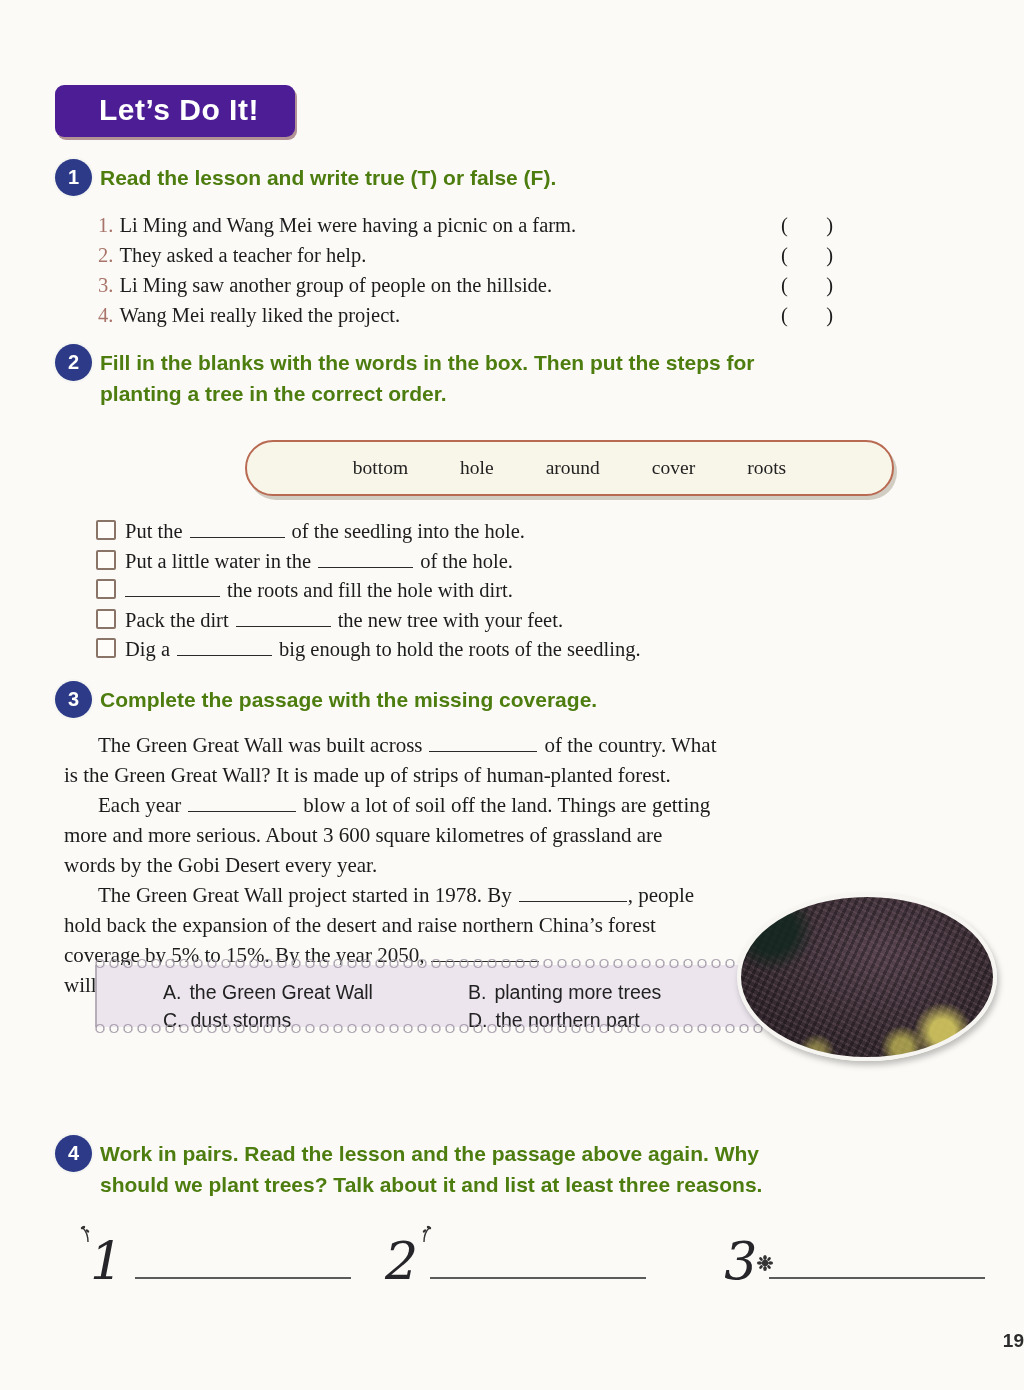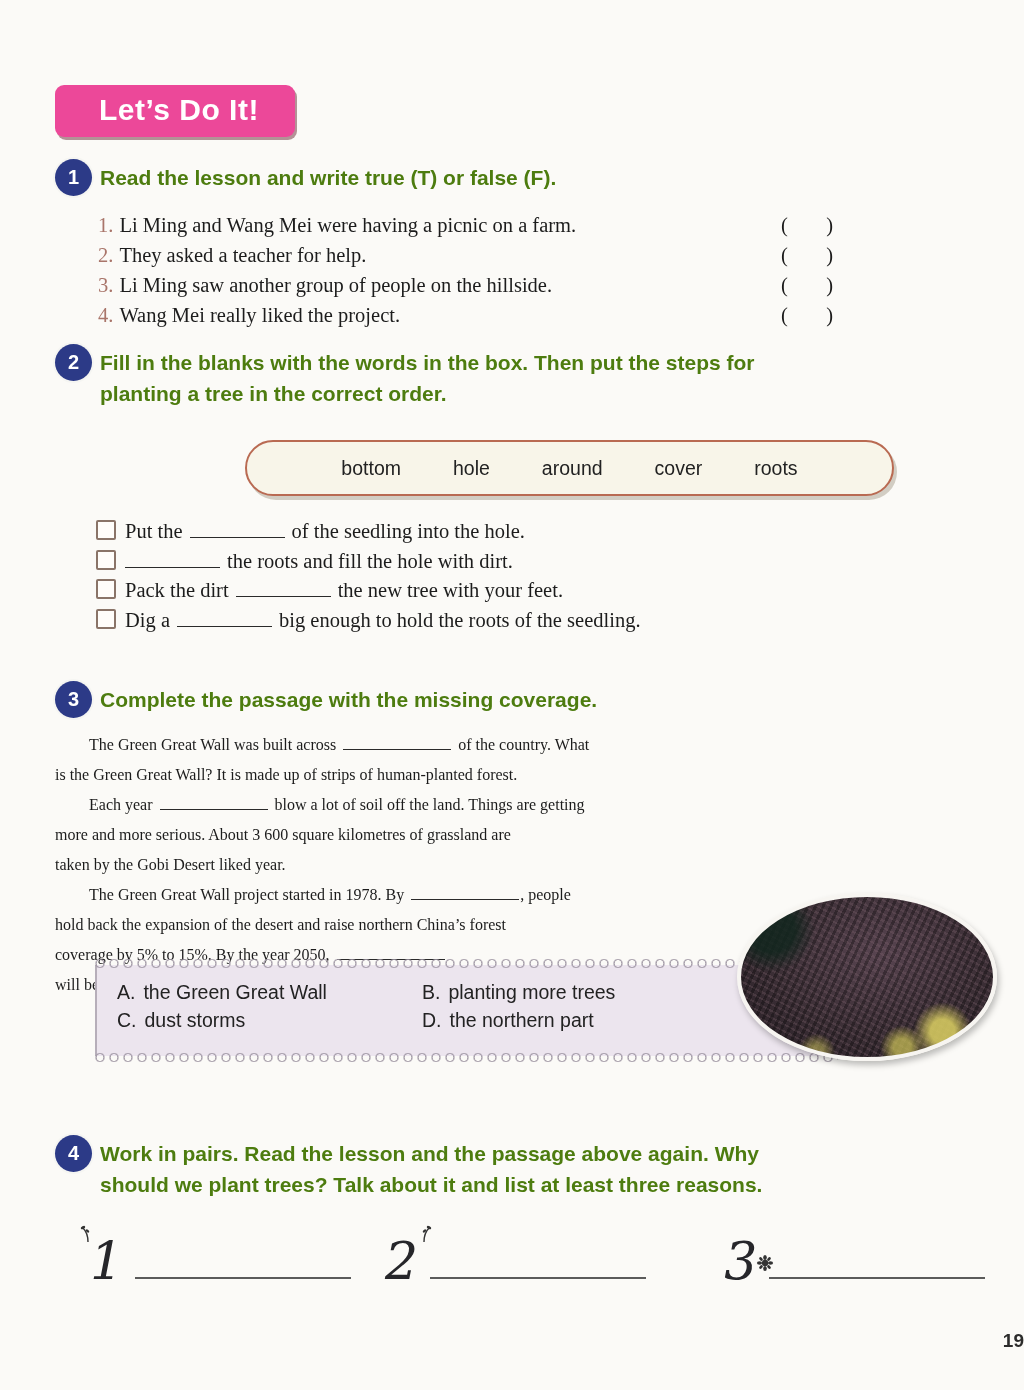--- a/index.html
+++ b/index.html
@@ -8,21 +8,21 @@
     background:#fbfaf7;
     font-family:"Liberation Serif", serif;
     color:#1c1c1c;
     overflow:hidden;
   }
   #page{position:relative;width:1024px;height:1390px;padding:0;box-sizing:border-box;}
 
   
   .banner{
     position:absolute;left:55px;top:85px;
-    background:#ec4899;color:#fff;
+    background:#4c1d95;color:#fff;
     font-family:"Liberation Sans", sans-serif;font-weight:bold;
     font-size:30px;letter-spacing:.5px;
     padding:8px 36px 10px 44px;border-radius:9px;
     box-shadow:2px 3px 0 rgba(90,20,32,.45);
   }
 
   
   .section{position:absolute;left:55px;}
   .sec-head{display:flex;align-items:flex-start;}
   .badge{
@@ -43,47 +43,47 @@
   .tf-row{position:relative;height:30px;white-space:nowrap;}
   .tf-num{color:#a9756a;margin-right:6px;}
   .tf-slot{position:absolute;left:683px;top:0;width:52px;display:flex;justify-content:space-between;}
 
   
   .word-bank{
     position:absolute;left:190px;top:93px;width:645px;height:52px;
     background:#f8f5e9;border:2.5px solid #b96a52;border-radius:30px;
     box-shadow:3px 4px 0 rgba(160,150,130,.45);
     display:flex;align-items:center;justify-content:center;gap:52px;
-    font-family:Liberation Sans, sans-serif;font-size:19.5px;color:#222;
+    font-family:Liberation Serif, serif;font-size:19.5px;color:#222;
   }
 
   
   .steps{margin:108px 0 14px 41px;font-size:20.5px;line-height:29.5px;}
   .step-row{height:29.5px;white-space:nowrap;}
   .checkbox{
     display:inline-block;width:16px;height:16px;
     border:2px solid #8a7468;border-radius:2px;background:#fffdfa;
     margin-right:9px;vertical-align:-2px;
   }
   .blank{
     display:inline-block;height:.85em;
     border-bottom:1.8px solid #2a2a2a;
     width:95px;margin:0 7px;
   }
   .blank.wide{width:108px;}
   .blank.tight{margin-right:1px;}
 
   
-  .passage{margin:12px 0 0 0;font-size:16px;line-height:30px;width:830px;}
+  .passage{margin:12px 0 0 9px;font-size:21px;line-height:30px;width:830px;}
   .passage .para{text-indent:34px;margin:0;}
 
   
-  .opt-wrap{position:absolute;left:40px;top:281px;width:737px;height:91px;
+  .opt-wrap{position:absolute;left:40px;top:281px;width:737px;height:62px;
     background:#ece5ee;
-    border-left:2px solid #b6aeb9;border-right:2px solid #b6aeb9;
+    border-left:2px solid #b6aeb9;border-right:2px solid #b6aeb9;padding-left:46px;
   }
   .scallop{
     position:absolute;left:-4px;right:-4px;height:9px;
     background-image:radial-gradient(circle at 7px 4.5px, transparent 3.1px, #9f97a4 3.7px, transparent 5.4px);
     background-size:14px 9px;background-repeat:repeat-x;
   }
   .scallop.top{top:-6px;}
   .scallop.bottom{bottom:-6px;}
   .opt-grid{
     display:grid;grid-template-columns:305px auto;row-gap:5px;
@@ -188,20 +188,23 @@
       <span>hole</span>
       <span>around</span>
       <span>cover</span>
       <span>roots</span>
     </div>
     <div class="steps">
       <div class="step-row">
         <span class="checkbox"></span><span>Put the</span><span class="blank"></span><span>of the seedling into the hole.</span>
       </div>
       <div class="step-row">
+        <span class="checkbox"></span><span>Put a little water in the</span><span class="blank"></span><span>of the hole.</span>
+      </div>
+      <div class="step-row">
         <span class="checkbox"></span><span></span><span class="blank" style="margin-left:0;"></span><span>the roots and fill the hole with dirt.</span>
       </div>
       <div class="step-row">
         <span class="checkbox"></span><span>Pack the dirt</span><span class="blank"></span><span>the new tree with your feet.</span>
       </div>
       <div class="step-row">
         <span class="checkbox"></span><span>Dig a</span><span class="blank"></span><span>big enough to hold the roots of the seedling.</span>
       </div>
     </div>
   </div>
@@ -212,21 +215,21 @@
       <div class="sec-title">Complete the passage with the missing coverage.</div>
     </div>
     <div class="passage">
       <p class="para">
         <span>The Green Great Wall was built across</span><span class="blank wide"></span><span>of the country. What</span><br>
         <span>is the Green Great Wall? It is made up of strips of human-planted forest.</span>
       </p>
       <p class="para">
         <span>Each year</span><span class="blank wide"></span><span>blow a lot of soil off the land. Things are getting</span><br>
         <span>more and more serious. About 3 600 square kilometres of grassland are</span><br>
-        <span>taken by the Gobi Desert liked year.</span>
+        <span>words by the Gobi Desert every year.</span>
       </p>
       <p class="para">
         <span>The Green Great Wall project started in 1978. By</span><span class="blank wide tight"></span><span>, people</span><br>
         <span>hold back the expansion of the desert and raise northern China’s forest</span><br>
         <span>coverage by 5% to 15%. By the year 2050,</span><span class="blank wide"></span><br>
         <span>will be about 2 800 miles long.</span>
       </p>
     </div>
 
     <div class="opt-wrap">

